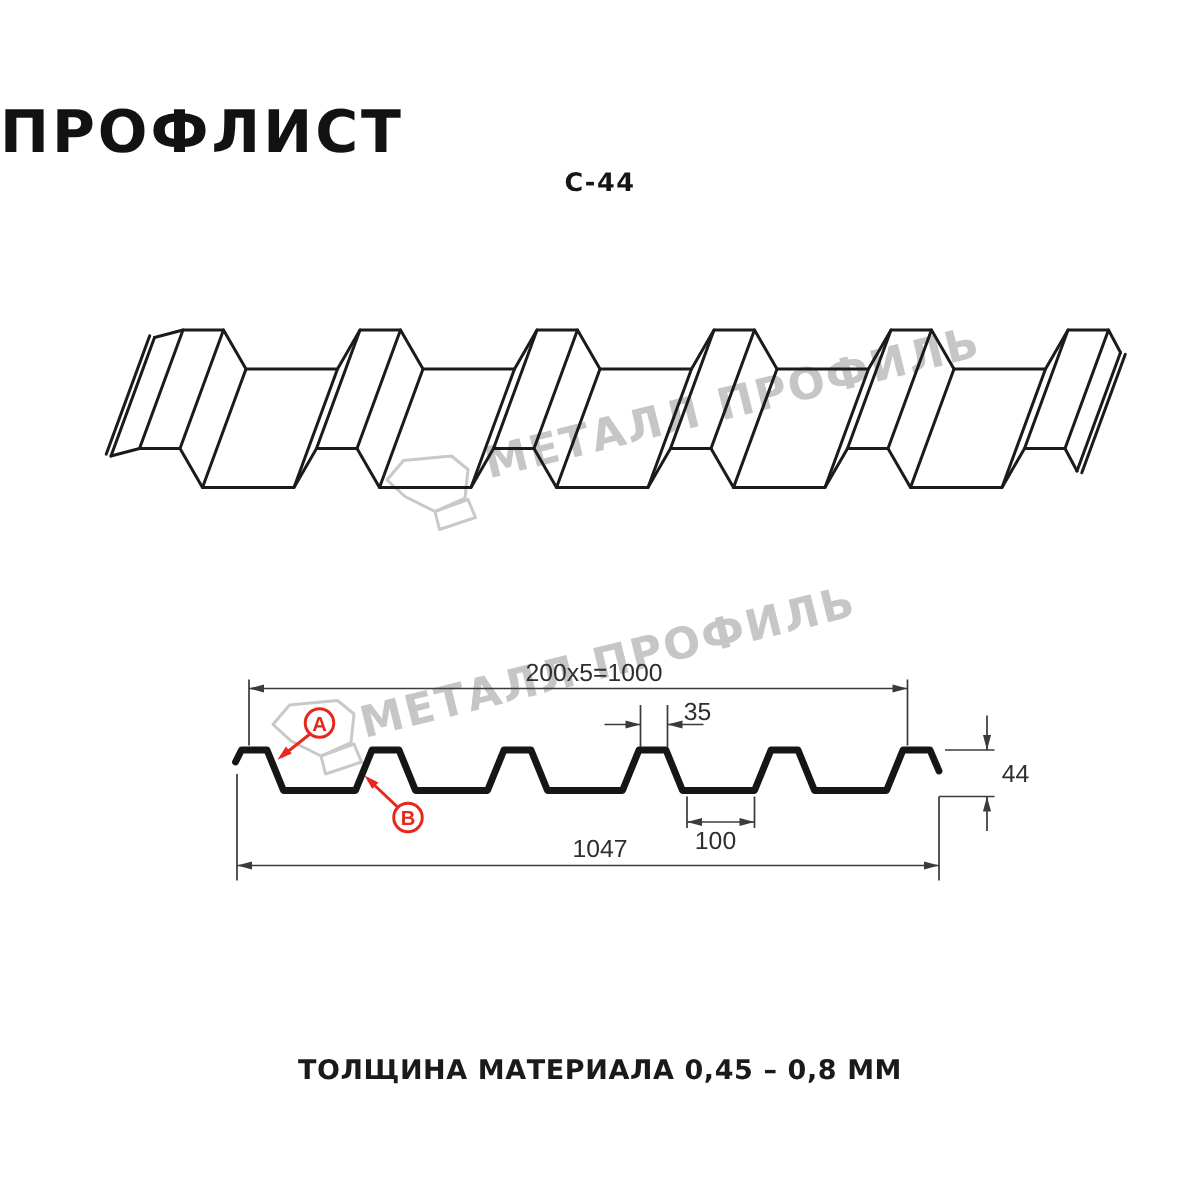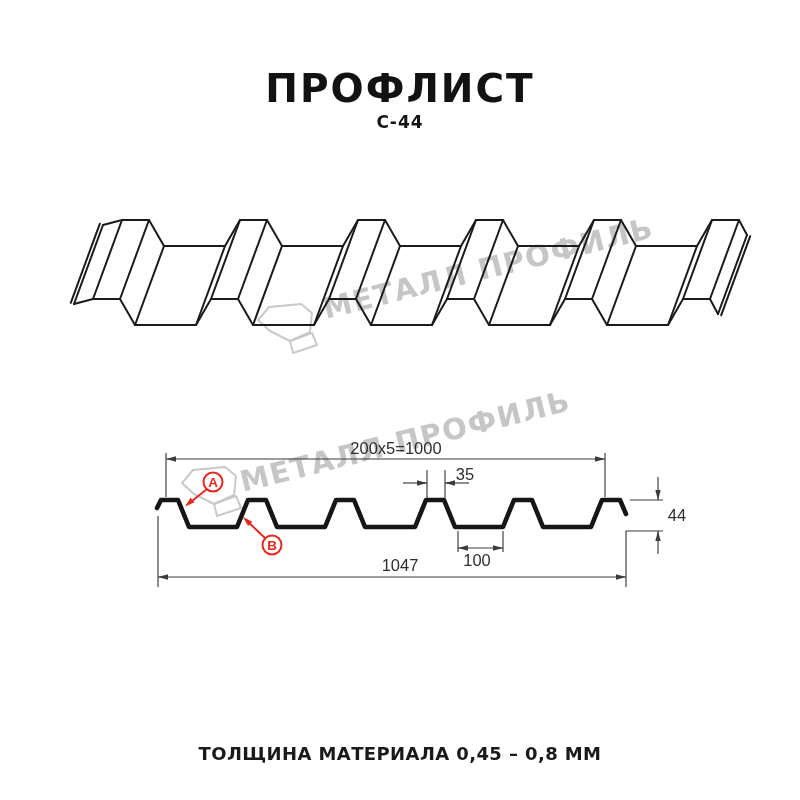--- a/index.html
+++ b/index.html
@@ -1,23 +1,23 @@
 <!DOCTYPE html>
 <html><head>
 <meta charset="utf-8">
 <style>
   html,body{margin:0;padding:0;background:#ffffff;}
   .page{position:relative;width:800px;height:800px;background:#ffffff;overflow:hidden;
         font-family:"DejaVu Sans","Liberation Sans",sans-serif;}
-  .title{position:absolute;top:66px;left:0;width:800px;text-align:center;
+  .title{position:absolute;top:66px;left:0;width:800px;
          font-weight:800;font-size:39px;letter-spacing:2px;color:#121212;}
   .subtitle{position:absolute;top:112px;left:0;width:800px;text-align:center;
             font-weight:700;font-size:17px;letter-spacing:1px;color:#151515;}
   .footer-note{position:absolute;top:703px;left:0;width:800px;text-align:center;
-               font-weight:600;font-size:18px;letter-spacing:0.4px;color:#1a1a1a;margin-top:40px;}
+               font-weight:600;font-size:18px;letter-spacing:0.4px;color:#1a1a1a;}
   svg{position:absolute;top:0;left:0;}
   .ln3d{stroke:#1b1b1b;stroke-width:2;fill:none;stroke-linejoin:round;stroke-linecap:round;}
   .thick{stroke:#161616;stroke-width:4.6;fill:none;stroke-linejoin:round;stroke-linecap:round;}
   .thin{stroke:#3b3b3b;stroke-width:1.15;fill:none;}
   .afill{fill:#3b3b3b;stroke:none;}
   .wm{stroke:#c9c9c9;stroke-width:2;fill:none;stroke-linejoin:round;}
   .wmtext{fill:#c6c6c6;font-family:"DejaVu Sans","Liberation Sans",sans-serif;
           font-weight:700;font-size:29px;letter-spacing:1.5px;}
   .dim{fill:#2e2e2e;font-family:"Liberation Sans","DejaVu Sans",sans-serif;
        font-size:16.5px;text-anchor:middle;}

